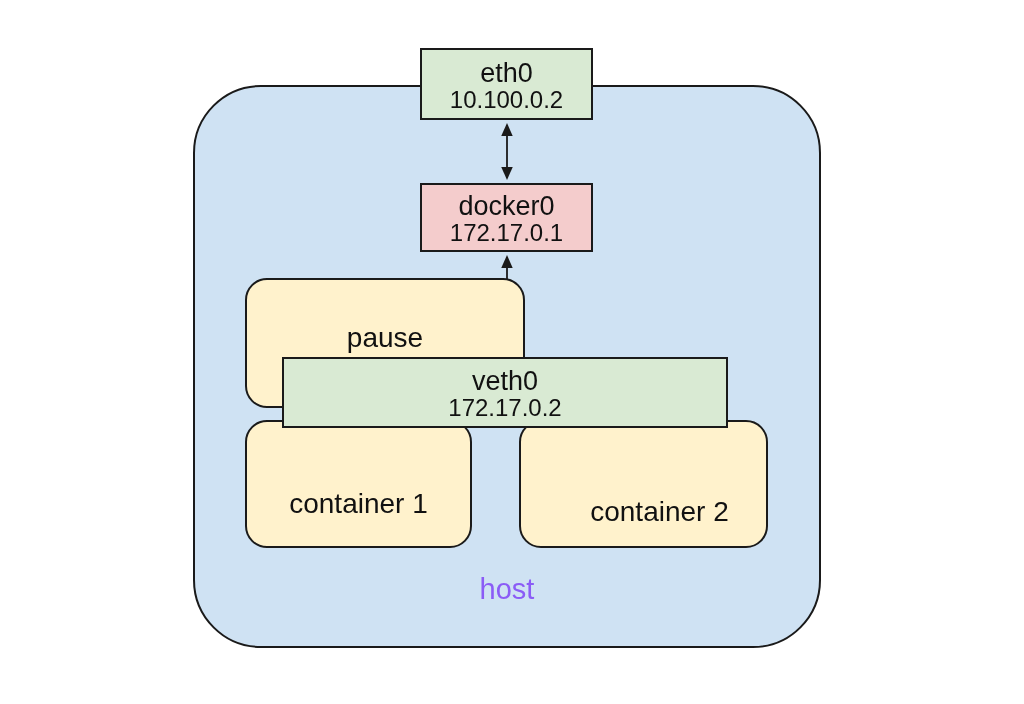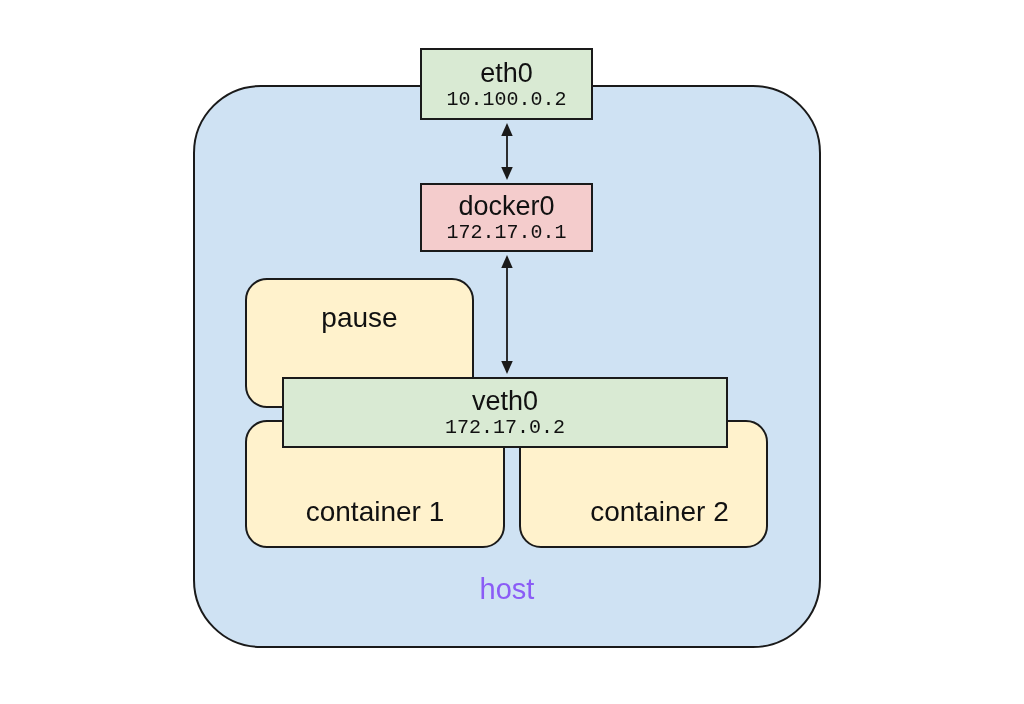--- a/index.html
+++ b/index.html
@@ -46,61 +46,61 @@
   
   .node {
     position: absolute;
     display: flex;
     flex-direction: column;
     align-items: center;
     justify-content: center;
     border: 2px solid #1a1a1a;
   }
   .node .name { font-size: 27px; line-height: 30px; }
-  .node .ip   { font-size: 20px; line-height: 23px; font-family: Liberation Mono, monospace; }
+  .node .ip   { font-size: 24px; line-height: 23px; }
   .node-eth0 {
     left: 420px; top: 48px;
     width: 173px; height: 72px;
     background: #d9ead3;
     z-index: 5;
   }
   .node-docker0 {
     left: 420px; top: 183px;
     width: 173px; height: 69px;
     background: #f4cccc;
     z-index: 5;
   }
   .node-veth0 {
-    left: 282px; top: 377px;
+    left: 282px; top: 357px;
     width: 446px; height: 71px;
     background: #d9ead3;
     z-index: 4;
   }
   
   .pod {
     position: absolute;
     background: #fff2cc;
     border: 2px solid #1a1a1a;
     border-radius: 22px;
     display: flex;
     justify-content: center;
     font-size: 28px;
     z-index: 3;
   }
   .pod-pause {
     left: 245px; top: 278px;
-    width: 229px; height: 130px;
+    width: 280px; height: 130px;
     align-items: flex-start;
-    padding-top: 22px;
+    padding-top: 42px;
   }
   .pod-c1 {
     left: 245px; top: 420px;
-    width: 260px; height: 128px;
+    width: 227px; height: 128px;
     align-items: flex-end;
-    padding-bottom: 18px;
+    padding-bottom: 26px;
   }
   .pod-c2 {
     left: 519px; top: 420px;
     width: 249px; height: 128px;
     align-items: flex-end;
     padding-bottom: 18px;
     padding-left: 32px;
   }
 </style>
 </head>

